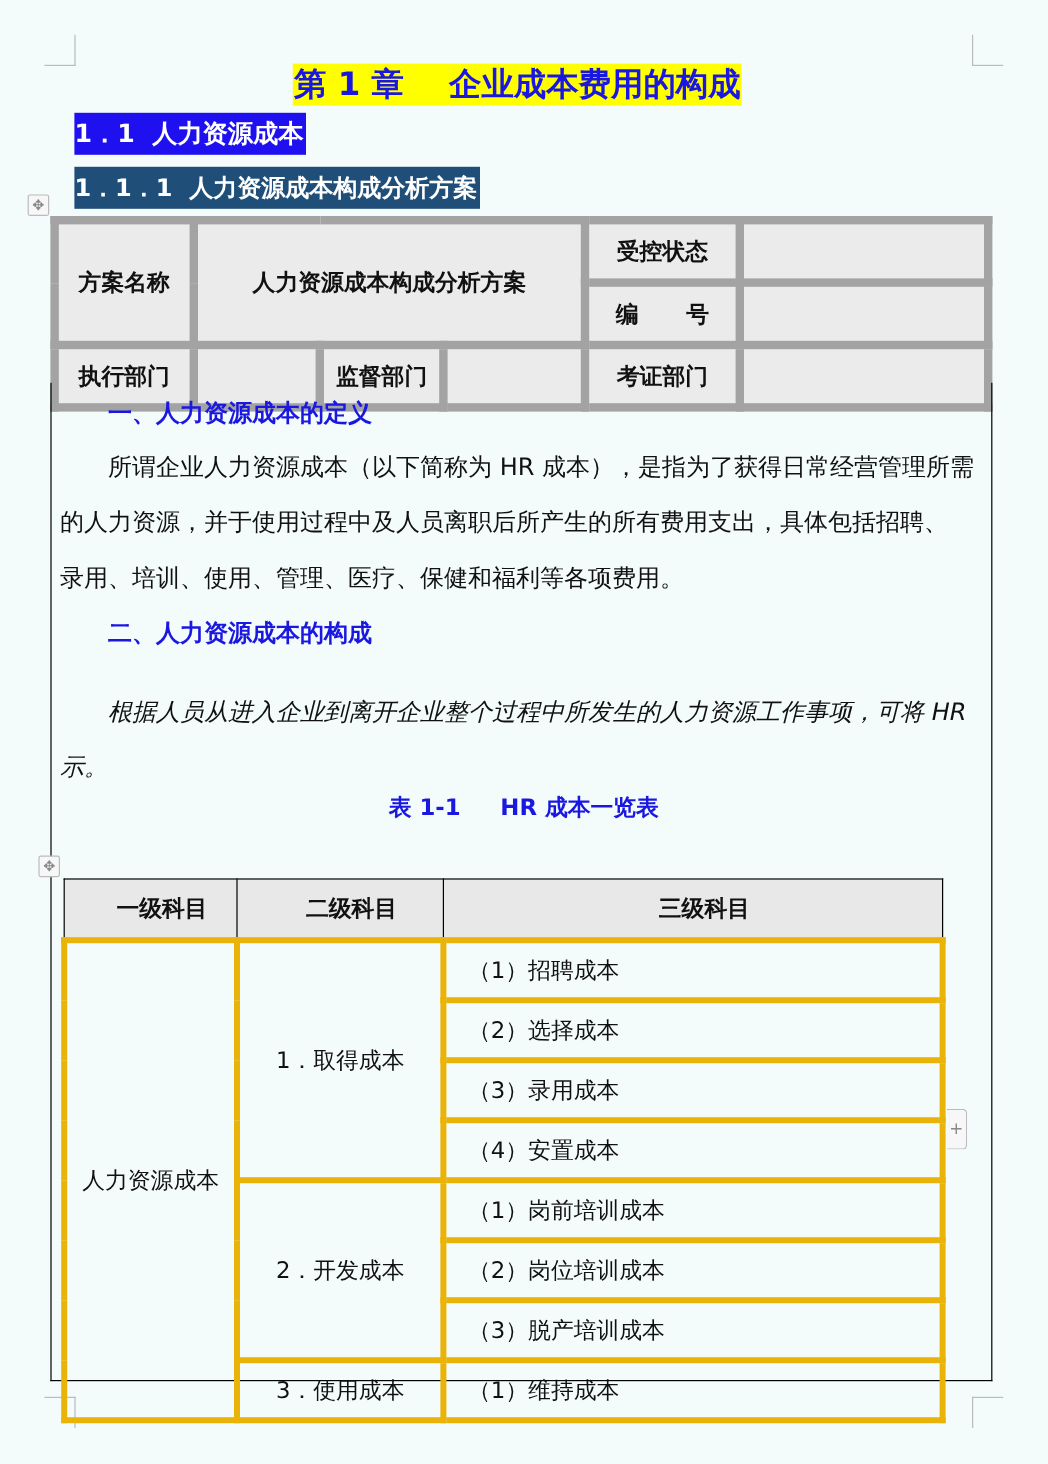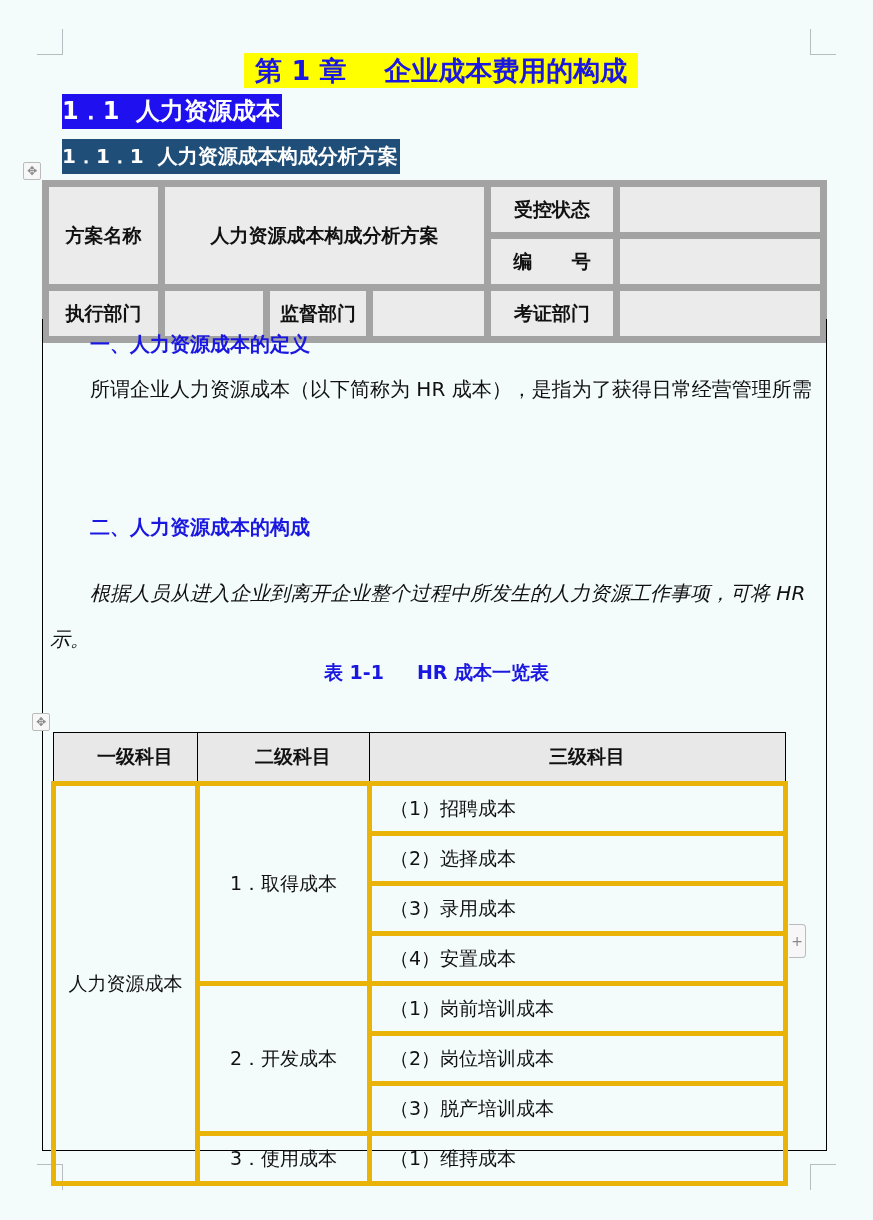--- a/index.html
+++ b/index.html
@@ -5,23 +5,23 @@
   html, body { margin:0; padding:0; }
   body { width:873px; height:1220px; background:#f3fbfb; position:relative; overflow:hidden;
          font-family:"DejaVu Sans", "Liberation Sans", sans-serif; color:#111; }
   .corner { position:absolute; border-color:#b7bcc0; border-style:solid; width:25px; height:25px; }
   .c-tl { left:37px; top:29px; border-width:0 1px 1px 0; }
   .c-tr { left:810px; top:29px; border-width:0 0 1px 1px; }
   .c-bl { left:37px; top:1164px; border-width:1px 1px 0 0; }
   .c-br { left:810px; top:1164px; border-width:1px 0 0 1px; }
 
   .chapter { position:absolute; left:244px; top:53px; height:35px; background:#ffff00; color:#1a17e0;
-             font-weight:bold; font-size:27px; line-height:35px; padding:0 11px; white-space:pre; }
+             font-weight:bold; font-size:27px; line-height:35px; padding:0 1px; white-space:pre; }
   .h2 { position:absolute; left:62px; top:94px; height:35px; background:#1f10f0; color:#fff;
-        font-weight:bold; font-size:24px; line-height:35px; padding:0 2px 0 0; white-space:pre; }
+        font-weight:bold; font-size:21px; line-height:35px; padding:0 2px 0 0; white-space:pre; }
   .h3 { position:absolute; left:62px; top:139px; height:35px; background:#1f4e79; color:#fff;
         font-weight:bold; font-size:20px; line-height:35px; padding:0 2px 0 0; white-space:pre; }
 
   .move-handle { position:absolute; width:16px; height:16px; border:1px solid #bbb; background:#f7f7f7;
                  font-size:12px; line-height:16px; text-align:center; color:#888; border-radius:2px; }
 
   table { border-collapse:collapse; position:absolute; }
   .info { left:42px; top:180px; width:785px; }
   .info td { border:7px solid #a3a3a3; background:#ebebeb; height:45px; font-weight:bold; font-size:19px;
              text-align:center; padding:0; }
@@ -89,20 +89,22 @@
     <td class="val"></td>
   </tr>
 </tbody>
   </table>
 
 <div class="body-box"></div>
 
 <div class="sec-title" style="top:331px;">一、人力资源成本的定义</div>
 <div class="para" style="top:366px;">
   <span class="line indent">所谓企业人力资源成本（以下简称为 HR 成本），是指为了获得日常经营管理所需</span>
+  <span class="line">的人力资源，并于使用过程中及人员离职后所产生的所有费用支出，具体包括招聘、</span>
+  <span class="line">录用、培训、使用、管理、医疗、保健和福利等各项费用。</span>
 </div>
 
 <div class="sec-title" style="top:514px;">二、人力资源成本的构成</div>
 <div class="para" style="top:570px;font-style:italic;">
   <span class="line indent">根据人员从进入企业到离开企业整个过程中所发生的人力资源工作事项，可将 HR</span>
   <span class="line">示。</span>
 </div>
 
 <div class="caption">表 1-1     HR 成本一览表</div>
 

